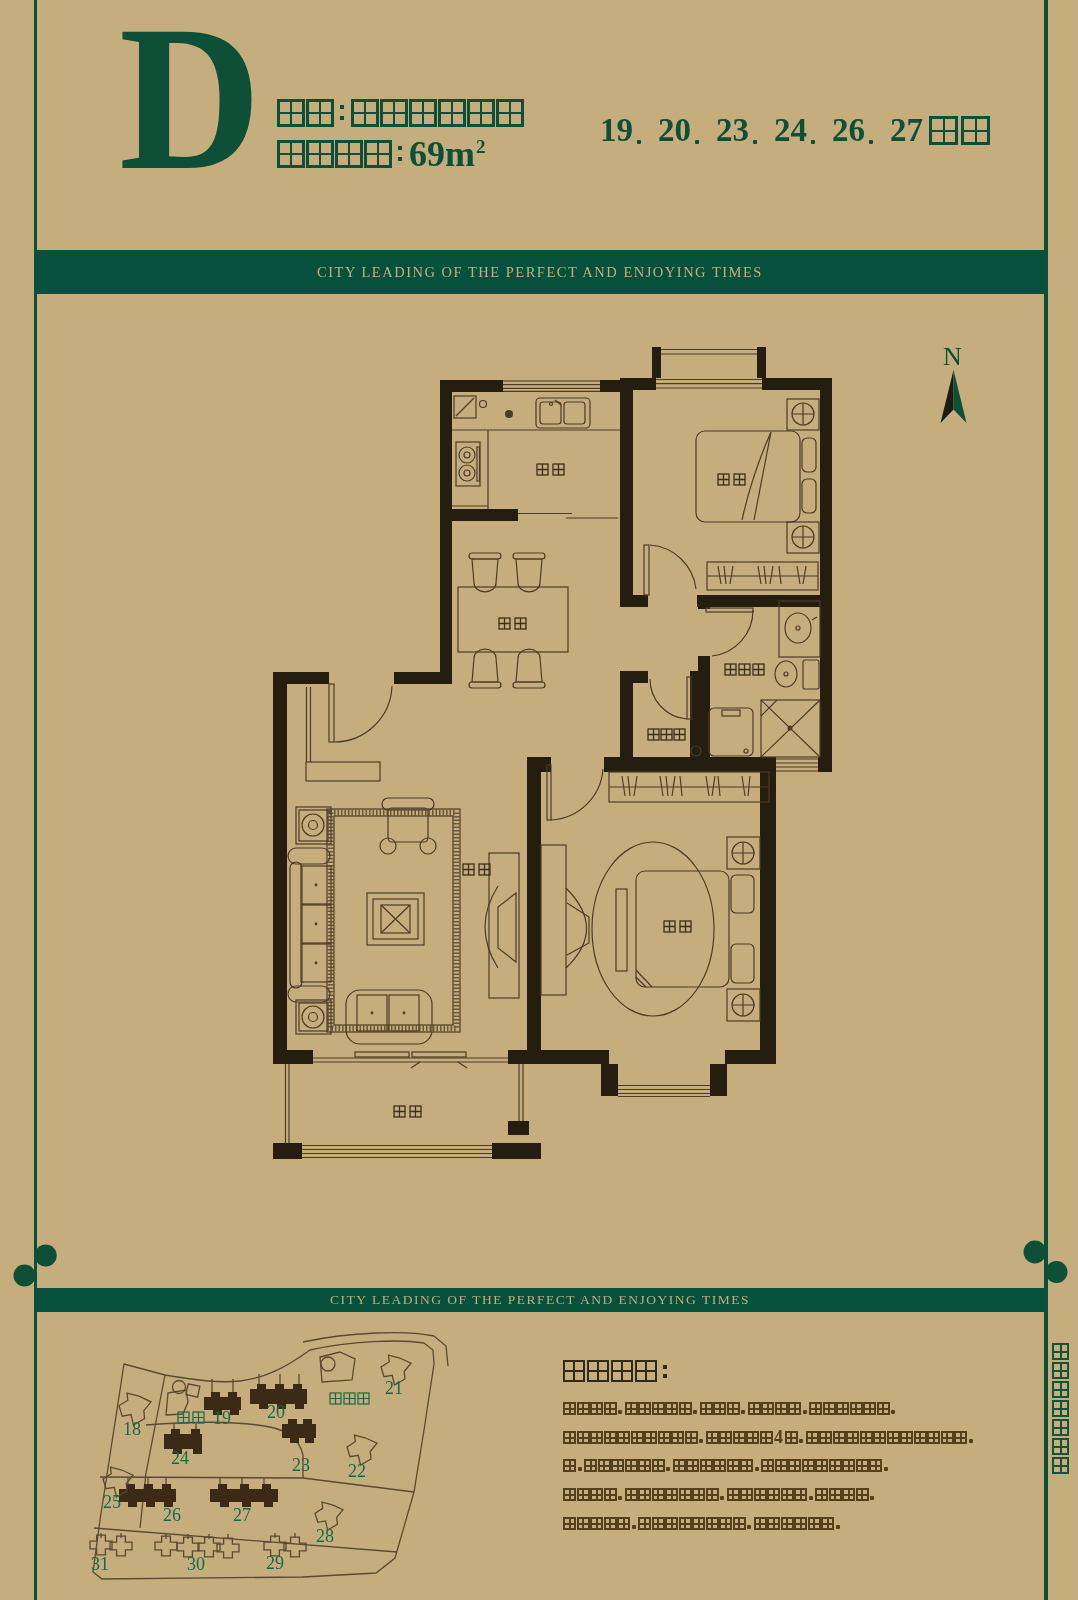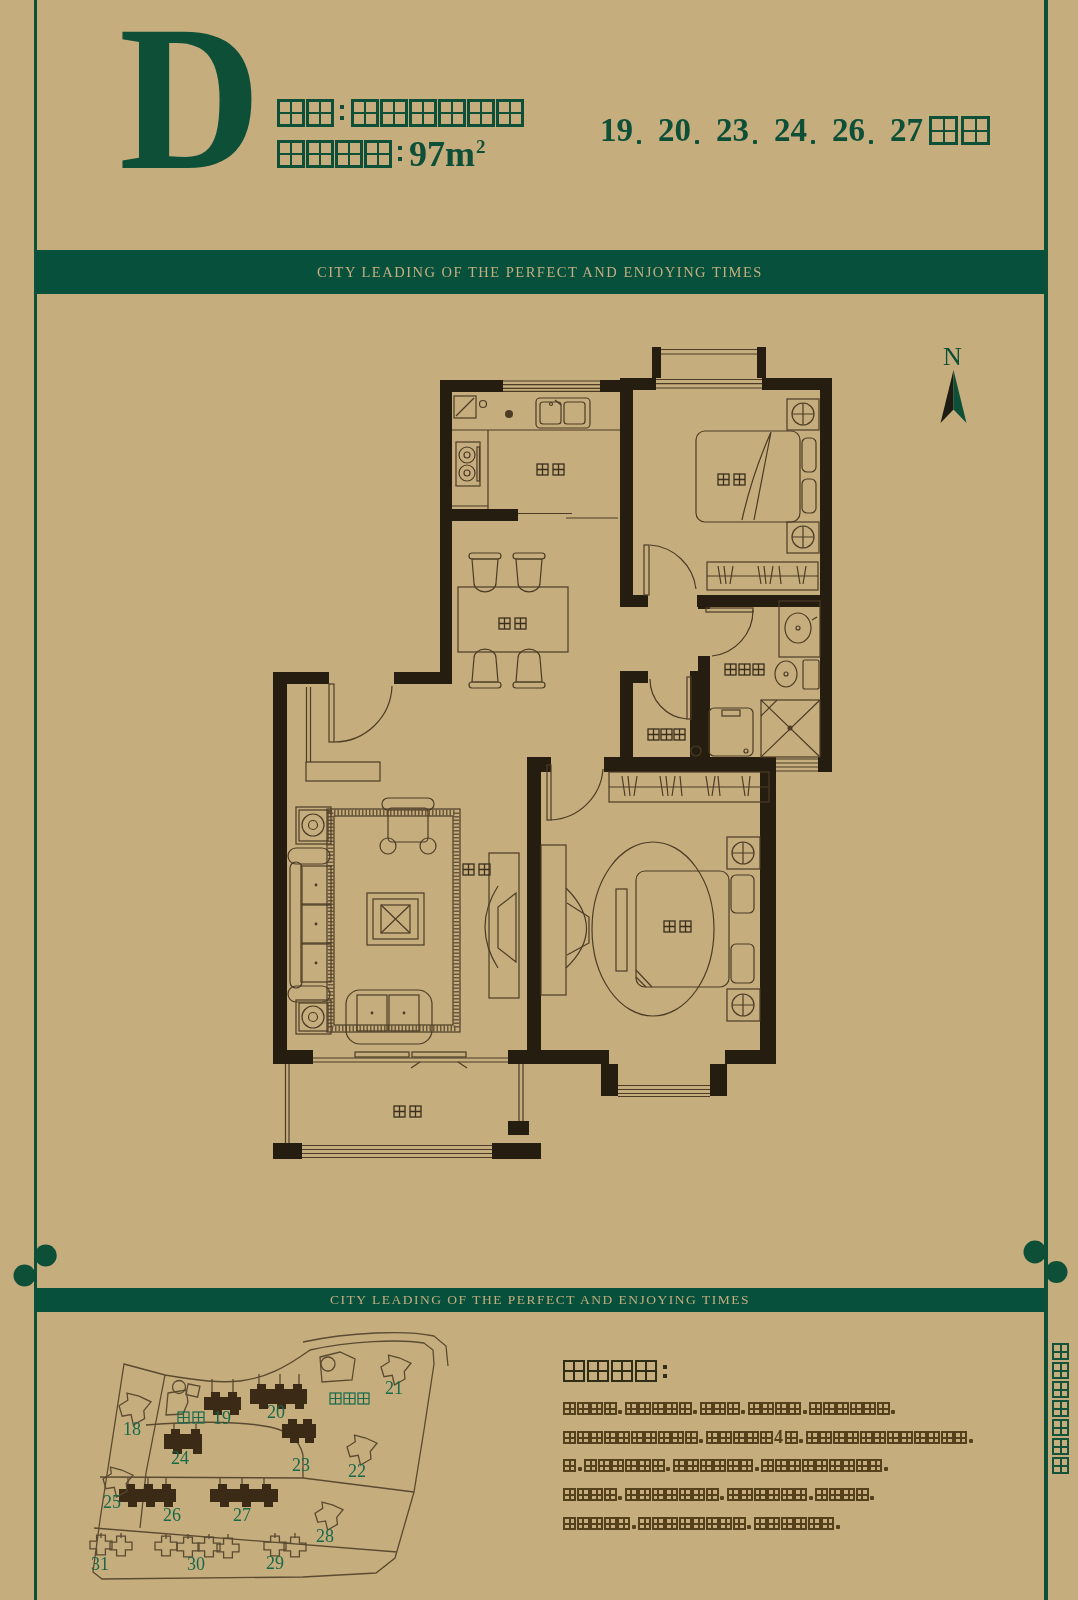--- a/index.html
+++ b/index.html
@@ -40,21 +40,21 @@
 
 <div class="abs row" style="left:277px;top:140px;color:#0e4f38;gap:1px;">
     <span class="z" style="width:28px;height:28px;border-width:3px;"></span>
     <span class="z" style="width:28px;height:28px;border-width:3px;"></span>
     <span class="z" style="width:28px;height:28px;border-width:3px;"></span>
     <span class="z" style="width:28px;height:28px;border-width:3px;"></span>
     <span style="width:15px;height:28px;display:inline-block;position:relative;">
       <i style="position:absolute;left:30%;top:22%;width:4px;height:4px;background:currentColor;"></i>
       <i style="position:absolute;left:30%;top:62%;width:4px;height:4px;background:currentColor;"></i>
     </span>
-    <span style="font-size:36px;font-weight:bold;line-height:27px;">97m</span>
+    <span style="font-size:36px;font-weight:bold;line-height:27px;">69m</span>
     <span style="font-size:19px;font-weight:bold;line-height:14px;align-self:flex-start;">2</span>
   </div>
 
 <div class="abs row" style="left:600px;top:112px;color:#0e4f38;font-size:33px;font-weight:bold;">
     <span style="flex:none;">19</span>
     <span class="p" style="width:25px;height:30px;">
       <i></i>
     </span>
     <span style="flex:none;">20</span>
     <span class="p" style="width:25px;height:30px;">

